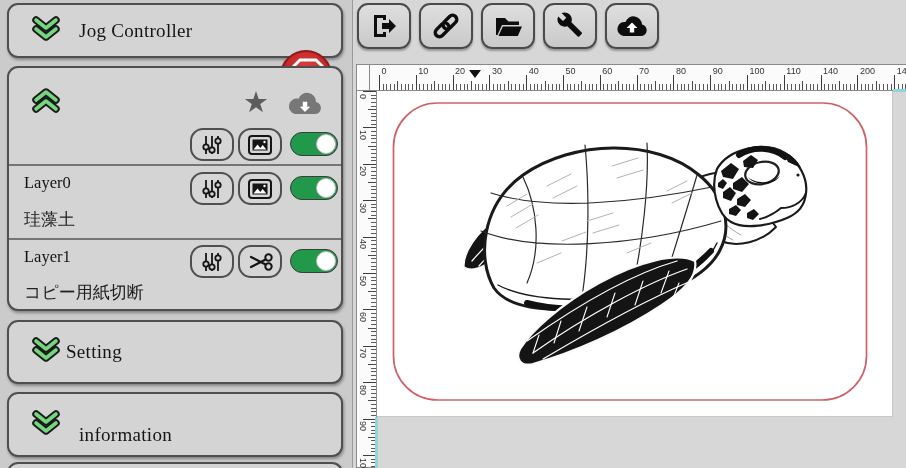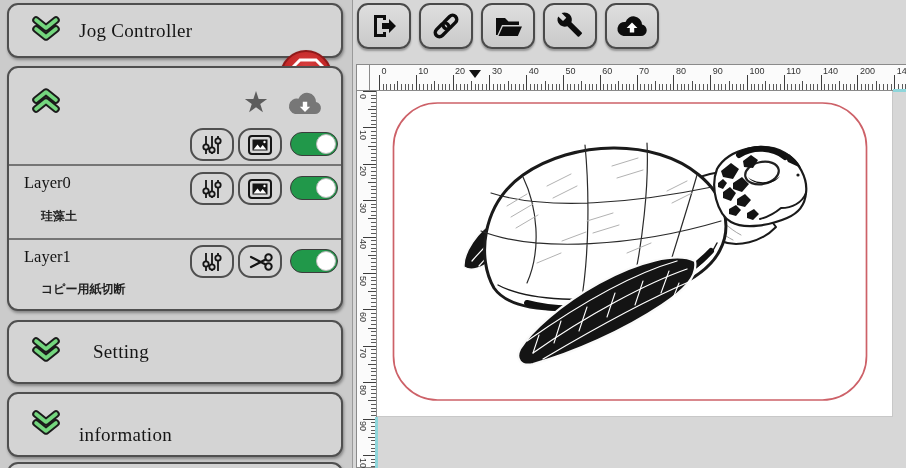--- a/index.html
+++ b/index.html
@@ -30,22 +30,22 @@
 
   
   .divider{position:absolute;left:0;right:0;height:0;border-top:2px solid #757575;}
   .small-btn{position:absolute;width:44px;height:33px;border:2px solid #4f4f4f;border-radius:13px;
              background:#d6d6d6;display:flex;align-items:center;justify-content:center;}
   .toggle{position:absolute;width:48px;height:24px;border-radius:13px;background:#21984a;
           border:1px solid #3c3c3c;}
   .toggle .knob{position:absolute;right:1px;top:1px;width:20px;height:20px;border-radius:50%;
                 background:#fff;border:1px solid #b9b9b9;}
   .layer-name{position:absolute;left:15px;font-size:16.5px;color:#141414;}
-  .layer-sub{position:absolute;left:32px;font-size:12px;color:#202020;
-             font-family:"Liberation Serif","DejaVu Serif",serif;font-weight:bold;}
+  .layer-sub{position:absolute;left:15px;font-size:17px;color:#202020;
+             font-family:"Liberation Serif","DejaVu Serif",serif;}
   .star{position:absolute;font-family:"DejaVu Sans",sans-serif;font-size:29px;color:#5c5c5c;line-height:1;}
 
   
   .canvas{position:absolute;left:352px;top:0;right:0;bottom:0;background:#d7d7d7;
           border-left:1px solid #9a9a9a;}
   .toolbar{position:absolute;left:4px;top:3px;display:flex;gap:8px;}
   .tool-btn{width:54px;height:46px;border:2px solid #4a4a4a;border-radius:11px;
             background:linear-gradient(#dedede,#c9c9c9);
             display:flex;align-items:center;justify-content:center;box-shadow:0 2px 2px rgba(0,0,0,.3);}
 
@@ -194,21 +194,21 @@
   </div>
 
   <div class="panel panel-setting">
     <div class="hdr-row" style="top:0;height:60px;padding-left:21px;">
       <span class="chev">
         <svg width="32" height="26" viewBox="0 0 32 26" fill="none">
           <path d="M6,4 L16,12 L26,4 M6,13 L16,21 L26,13" stroke="#1b1b1b" stroke-width="7.5" stroke-linecap="round" stroke-linejoin="round"></path>
           <path d="M6,4 L16,12 L26,4 M6,13 L16,21 L26,13" stroke="#74d67e" stroke-width="3.6" stroke-linecap="round" stroke-linejoin="round"></path>
         </svg>
       </span>
-      <span class="panel-title" style="margin-left:31px;">Setting</span>
+      <span class="panel-title" style="margin-left:4px;">Setting</span>
     </div>
   </div>
 
   <div class="panel panel-info">
     <div class="hdr-row" style="top:0;height:61px;padding-left:21px;">
       <span class="chev">
         <svg width="32" height="26" viewBox="0 0 32 26" fill="none">
           <path d="M6,4 L16,12 L26,4 M6,13 L16,21 L26,13" stroke="#1b1b1b" stroke-width="7.5" stroke-linecap="round" stroke-linejoin="round"></path>
           <path d="M6,4 L16,12 L26,4 M6,13 L16,21 L26,13" stroke="#74d67e" stroke-width="3.6" stroke-linecap="round" stroke-linejoin="round"></path>
         </svg>

